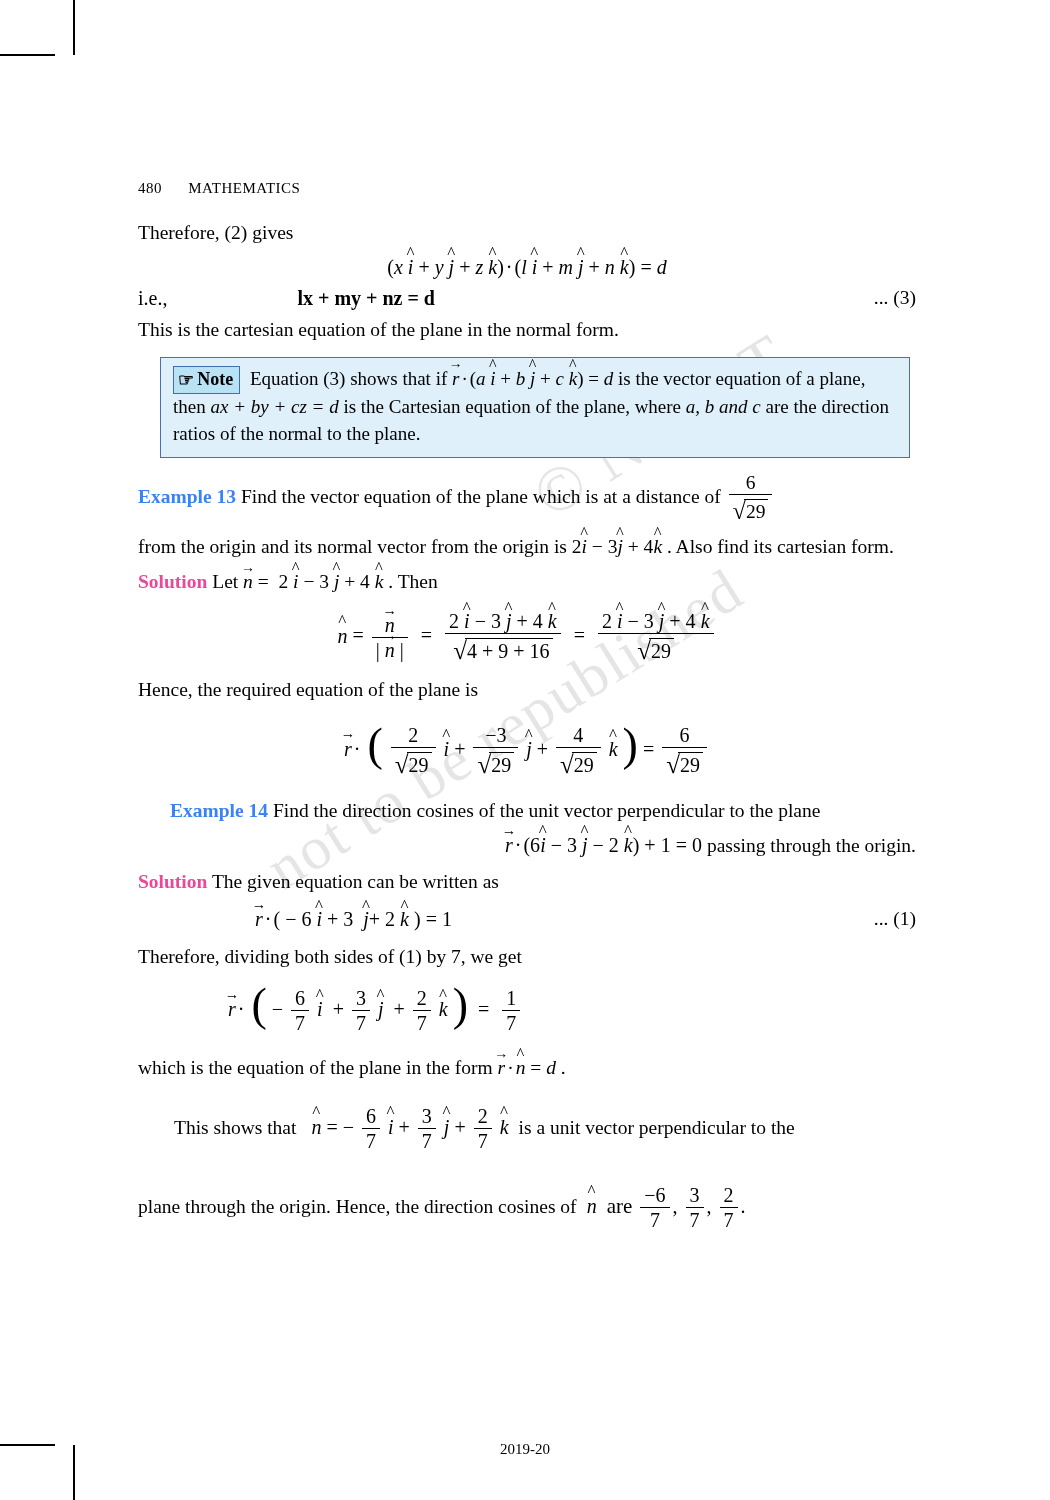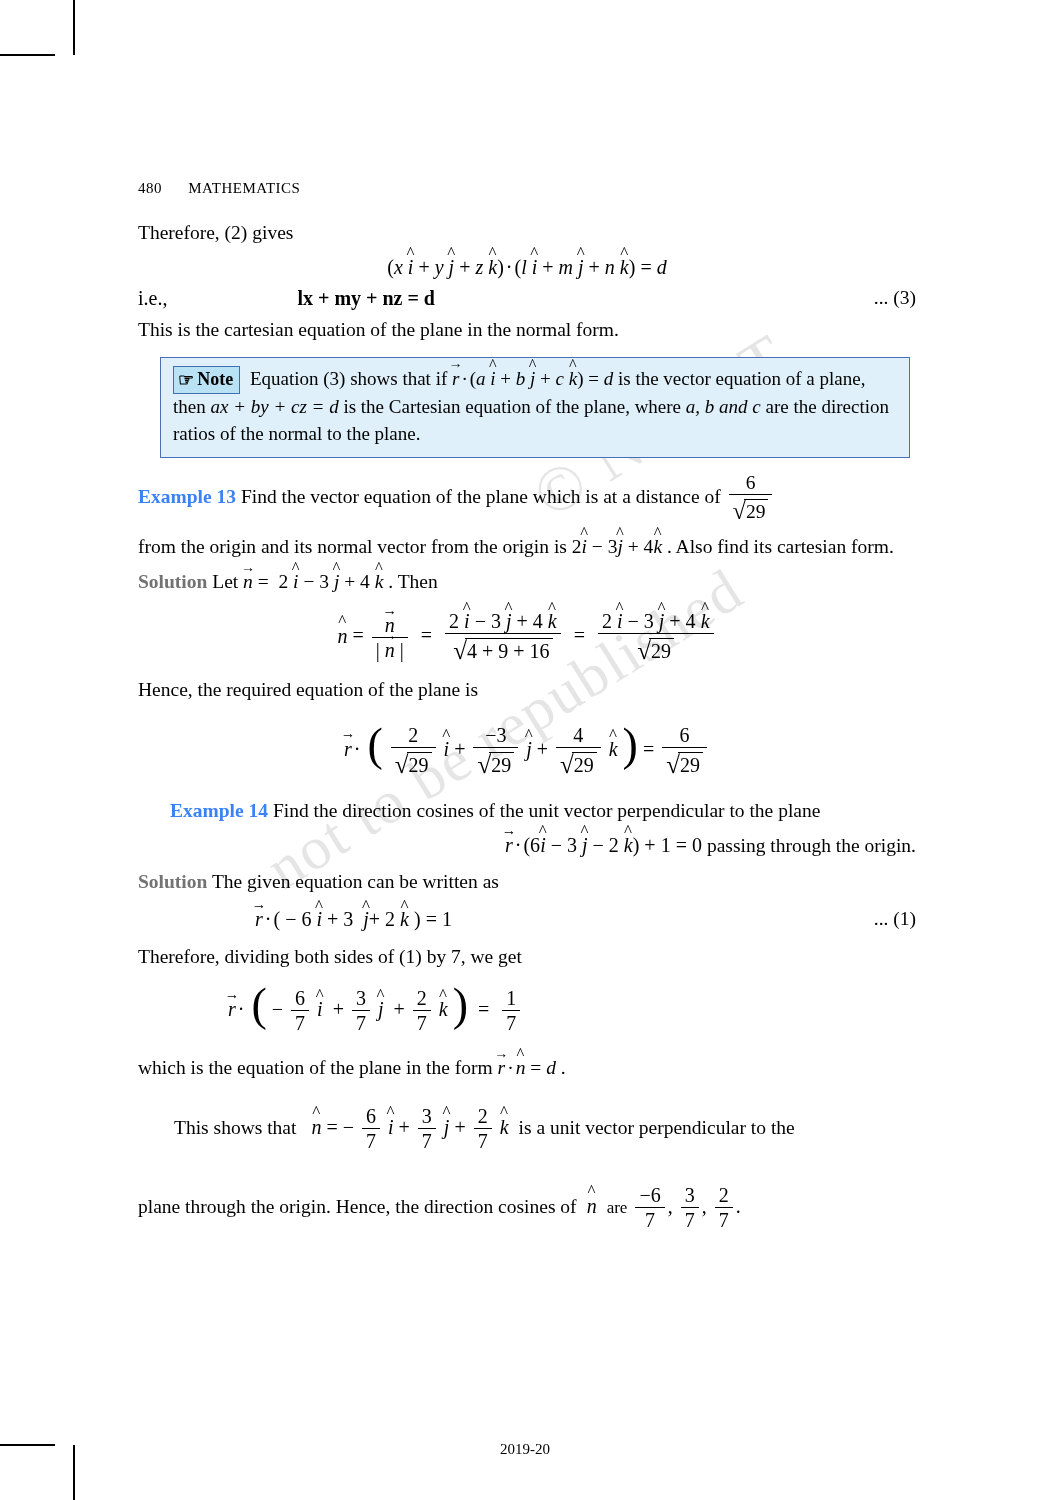--- a/index.html
+++ b/index.html
@@ -30,21 +30,21 @@
     letter-spacing:0.5px;
     margin-bottom:22px;
   }
   .pagehead .num { margin-right:22px; }
 
   p.t { font-size:19.5px; line-height:1.45; margin:0 0 7px 0; }
   .ital { font-style:italic; }
   .bi { font-weight:bold; }
 
   .exlabel { color:#3b82f6; font-weight:bold; }
-  .sollabel { color:#737373; font-weight:bold; }
+  .sollabel { color:#ec4899; font-weight:bold; }
 
   
   .notebox {
     border:1.5px solid #4a6fb5;
     background:#dff0fa;
     margin:12px 0 14px 22px;
     padding:8px 12px 9px 12px;
     width:750px;
     box-sizing:border-box;
     font-size:19px;
@@ -326,21 +326,21 @@
         <span class="d">7</span>
       </span>
       <span class="hat">k</span>
     </span>
     &nbsp;<span style="font-size:19.5px;">is a unit vector perpendicular to the</span>
   </div>
 
   <div class="mathline" style="text-align:left; margin-top:30px;">
     <span style="font-size:19.5px;">plane through the origin.  Hence, the direction cosines of</span>
     &nbsp;<span class="hat">n</span>&nbsp;
-    <span style="font-size:17px;text-align:center;">are</span>
+    <span style="font-size:21px;text-align:center;">are</span>
     <span class="frac">
       <span class="n">−6</span>
       <span class="d">7</span>
     </span>,
     <span class="frac">
       <span class="n">3</span>
       <span class="d">7</span>
     </span>,
     <span class="frac">
       <span class="n">2</span>

